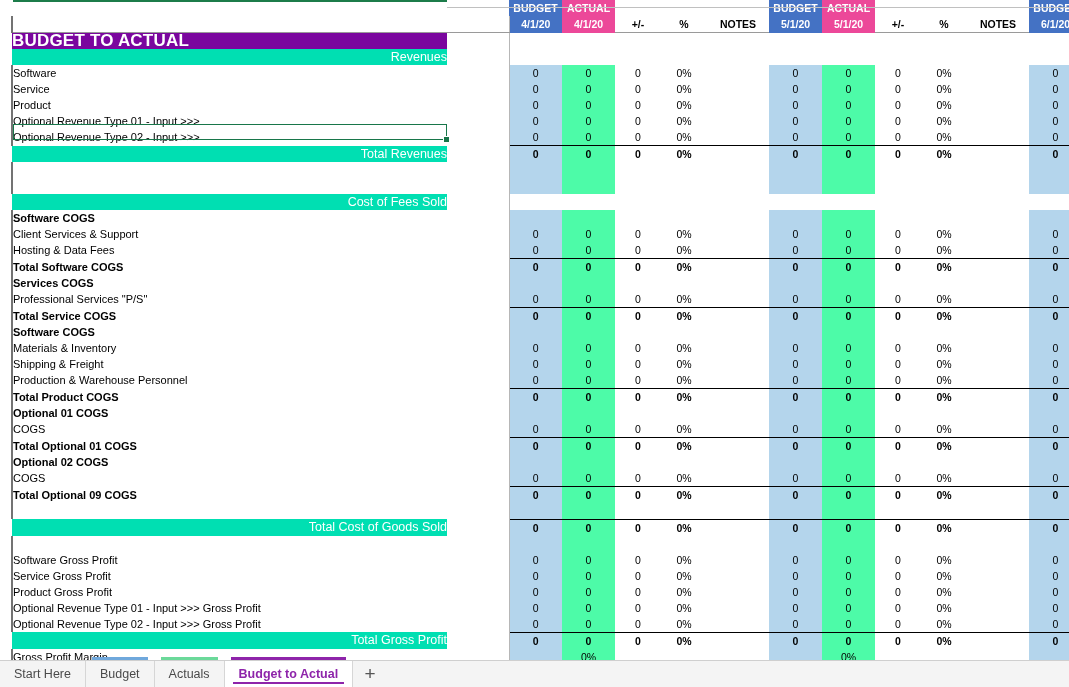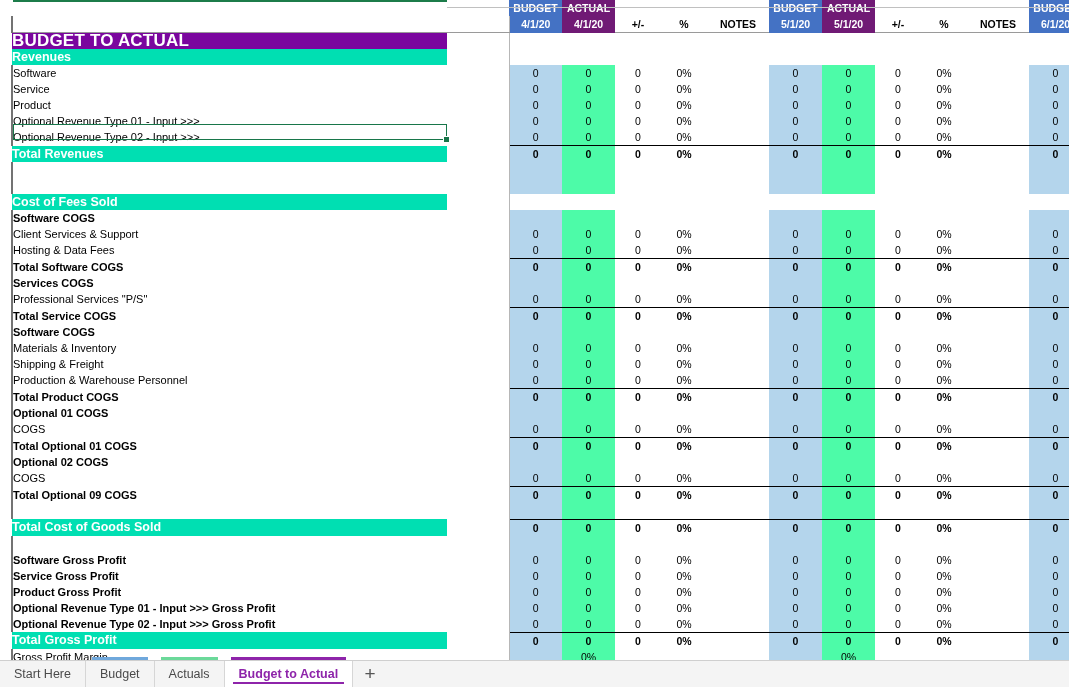--- a/index.html
+++ b/index.html
@@ -43,37 +43,37 @@
   
   .vrule-left  { border-right:1px solid #b7b7b7; }
   .vrule-right { border-left:2px solid #737373; }
 
   
   .title-bar{
     background:#7A069E; color:#fff; font-size:17px; font-weight:bold;
     letter-spacing:.2px; padding-left:6px; height:24px; line-height:24px;
   }
   .band{
-    background:#00DFB2; color:#ffffff; font-weight:bold; font-size:12.5px;
-    padding-left:5px; height:18px; line-height:18px;
+    background:#00DFB2; color:#ffffff; font-weight:normal; font-size:12.5px;
+    padding-left:5px; height:18px; line-height:18px;text-align:right;
   }
   .band-tall{ height:20px; line-height:20px; }
 
-  .lbl-ind1{ padding-left:8px;font-weight:bold; }
+  .lbl-ind1{ padding-left:8px; }
   .lbl-ind2{ padding-left:44px; }
   .lbl-ind3{ padding-left:82px; }
   .bold{ font-weight:bold; }
 
   
   .hdr-budget{
     background:#4472C4; color:#fff; font-weight:bold; font-size:10.5px;
     text-align:center;
   }
   .hdr-actual{
-    background:#701a75; color:#fff; font-weight:bold; font-size:10.5px;
+    background:#ec4899; color:#fff; font-weight:bold; font-size:10.5px;
     text-align:center;
   }
   .hdr-plain{
     color:#000; font-weight:bold; font-size:10.5px; text-align:center;
   }
   .hdr-under{ border-bottom:1px solid #9a9a9a; }
 
   
   .num{ text-align:center; font-size:10.5px; }
   .fill-bud{ background:#B4D5EC; }

